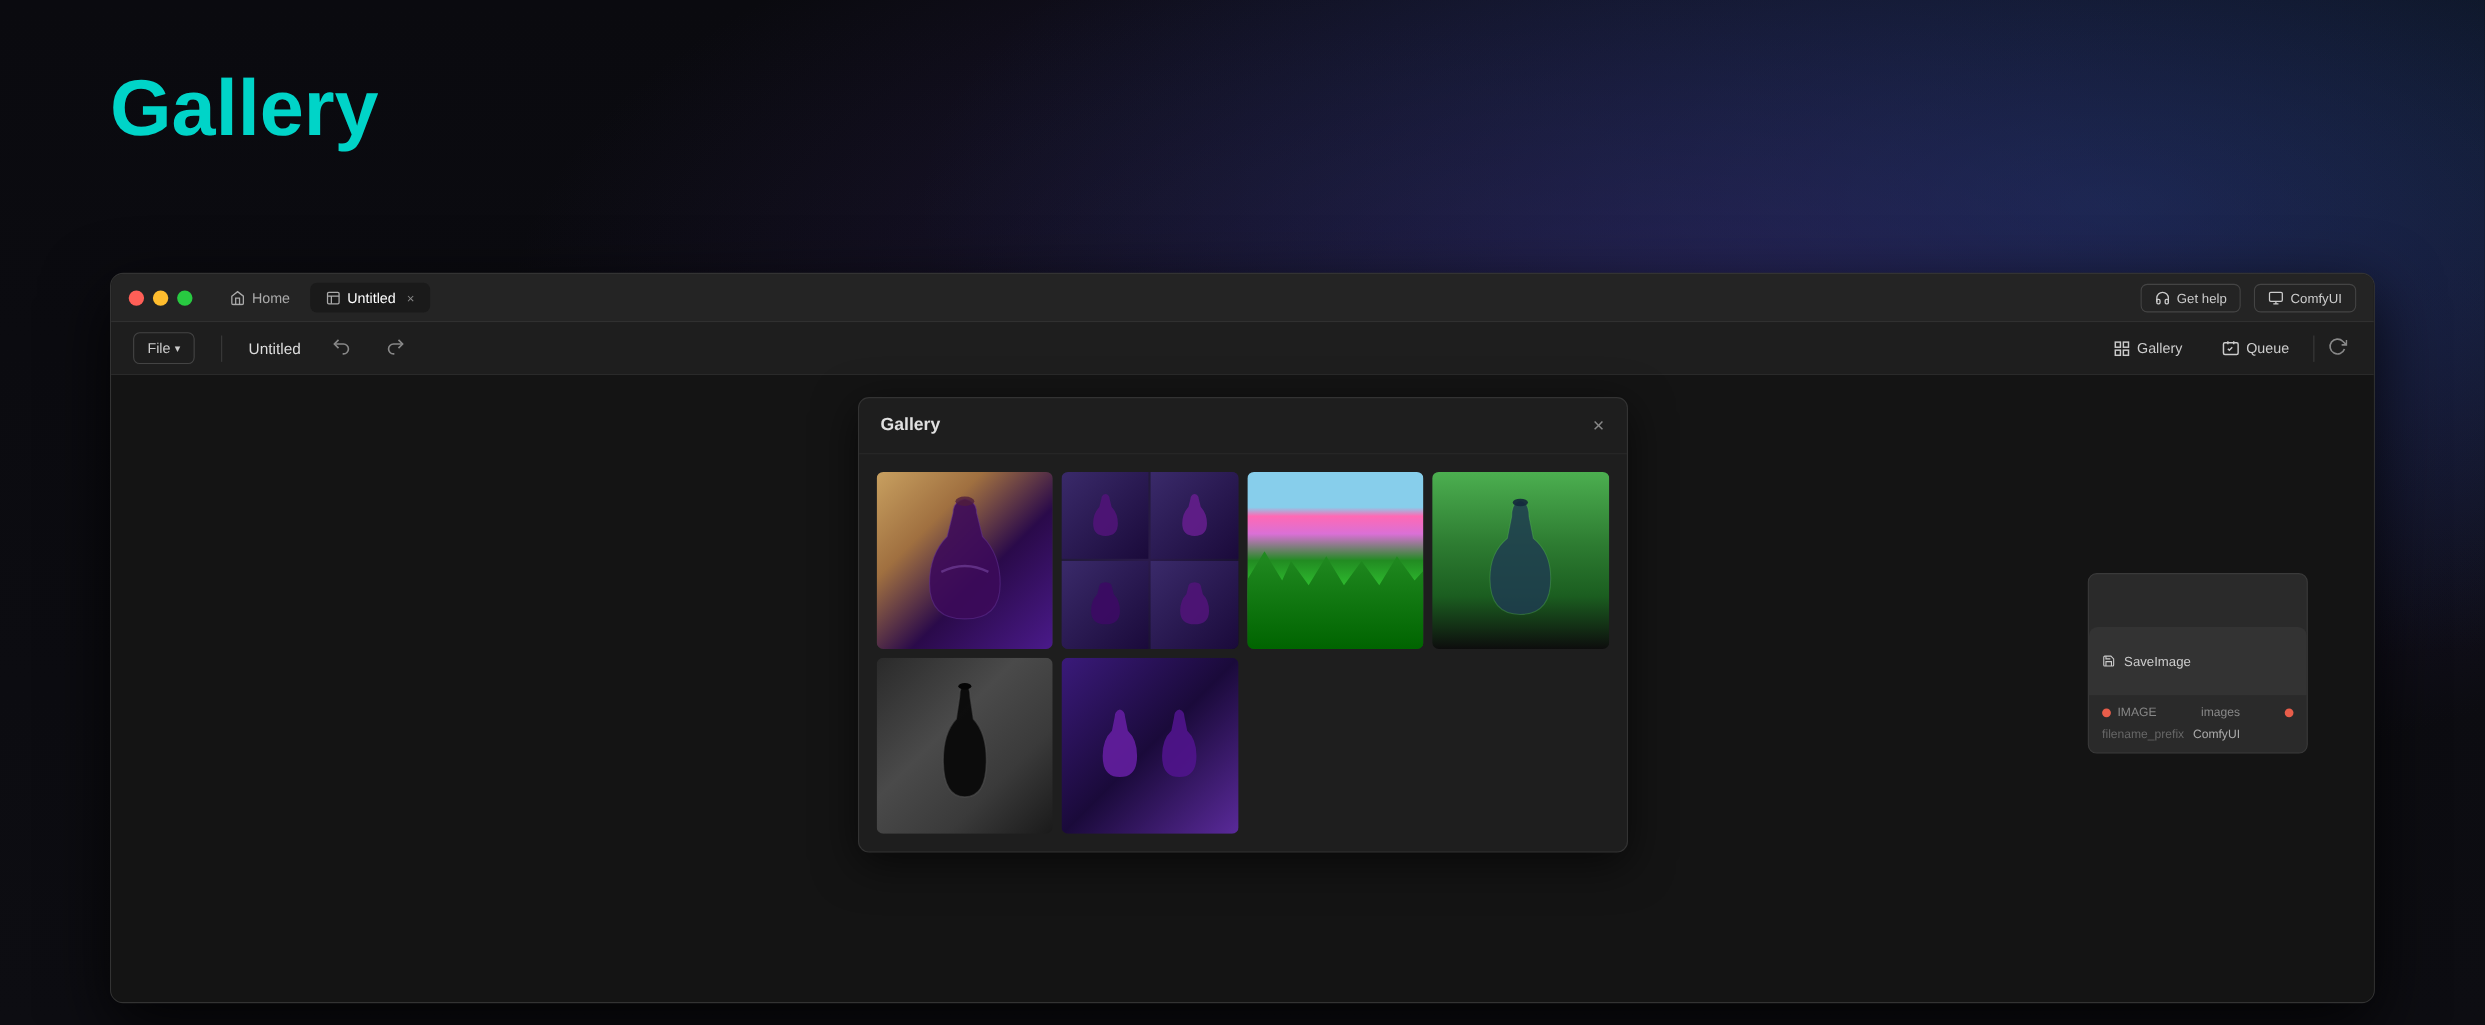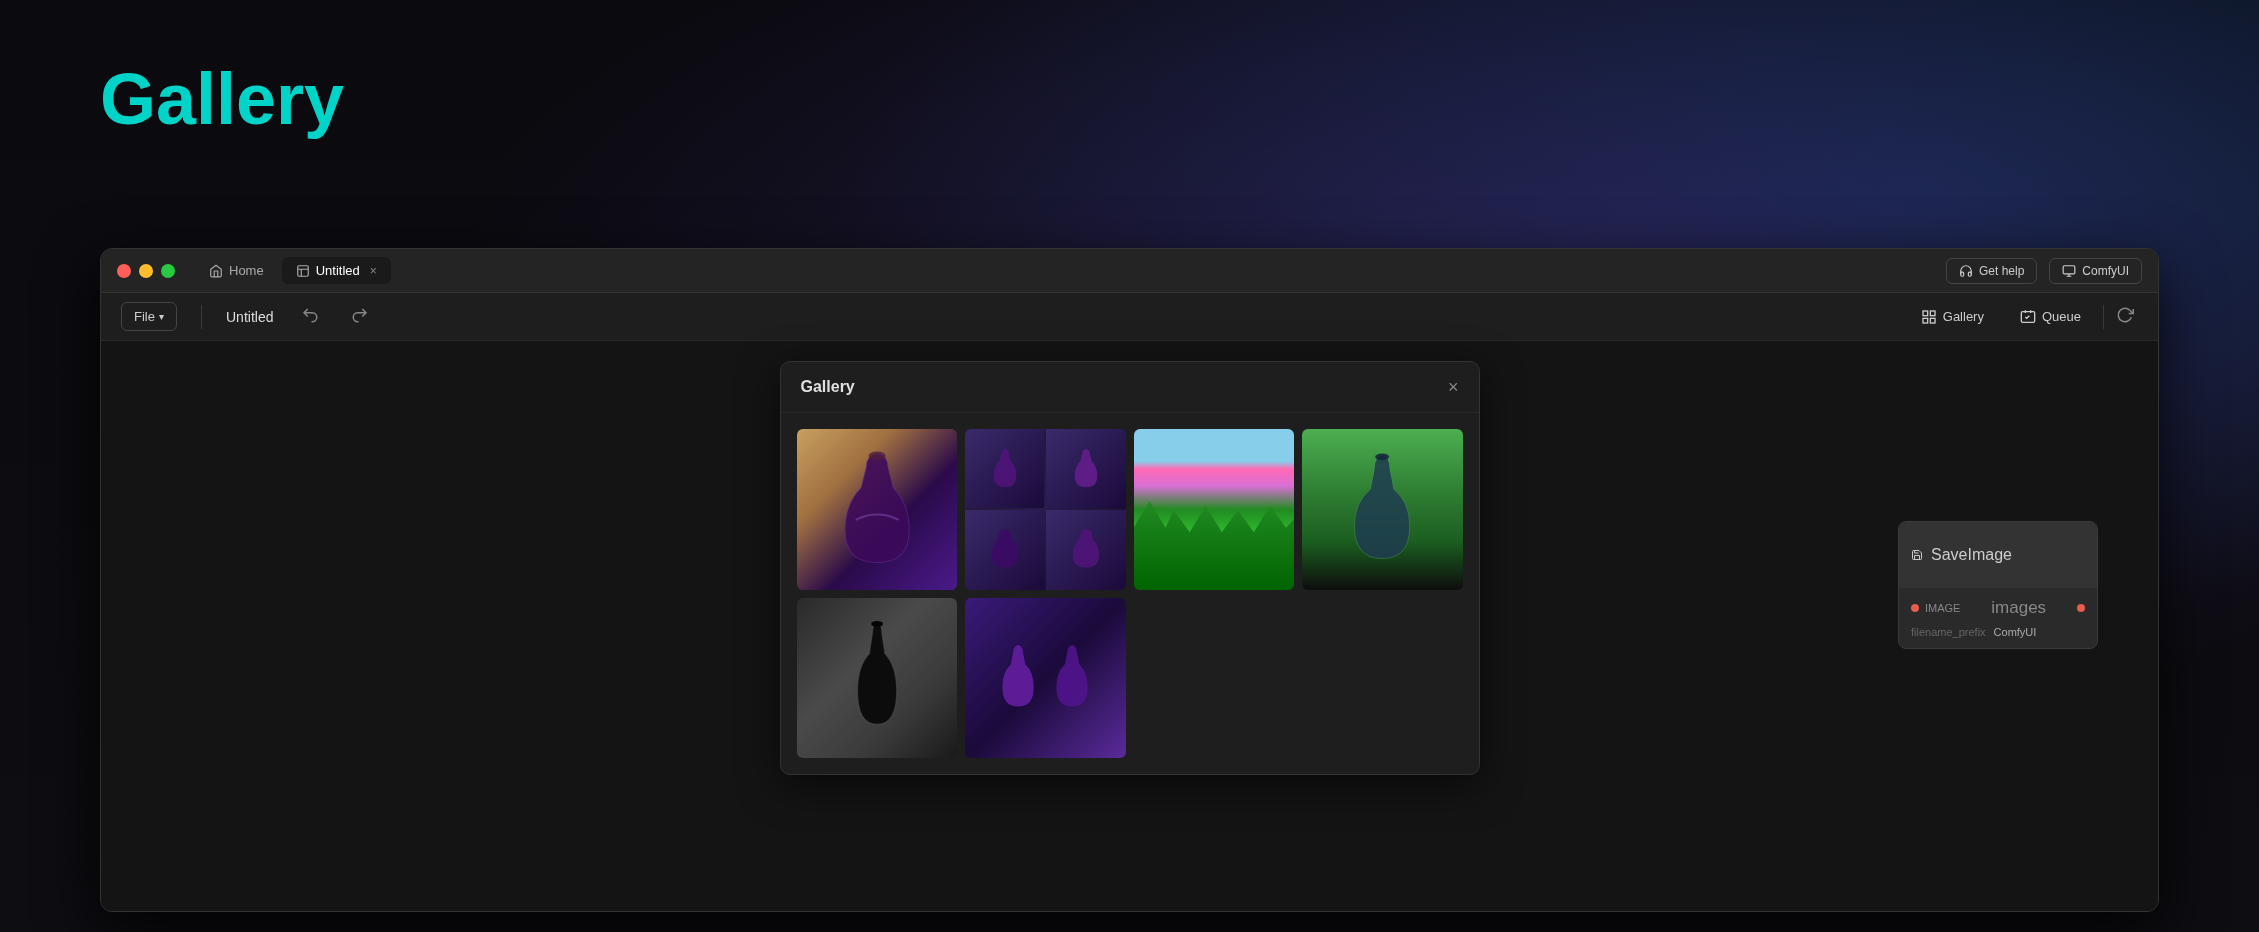--- a/index.html
+++ b/index.html
@@ -231,22 +231,23 @@
       z-index: 1;
     }
 
     .node-header {
       display: flex;
       align-items: center;
       gap: 8px;
       padding: 24px 12px;
       background: #333;
       border-radius: 8px 8px 0 0;
-      font-size: 16px;
+      font-size: 12px;
       color: #ccc;
+      margin-top: 48px;
     }
 
     .node-body {
       padding: 10px 12px;
     }
 
     .node-row {
       display: flex;
       align-items: center;
       gap: 6px;
@@ -479,21 +480,21 @@
           <path d="M19 21H5a2 2 0 0 1-2-2V5a2 2 0 0 1 2-2h11l5 5v11a2 2 0 0 1-2 2z"></path>
           <polyline points="17,21 17,13 7,13 7,21"></polyline>
           <polyline points="7,3 7,8 15,8"></polyline>
         </svg>
         <span>SaveImage</span>
       </div>
       <div class="node-body">
         <div class="node-row">
           <div class="node-dot"></div>
           <span>IMAGE</span>
-          <span style="margin-left:auto; color:#888; font-size:17px;">images</span>
+          <span style="margin-left:auto; color:#888; font-size:11px;">images</span>
           <div class="node-dot output"></div>
         </div>
         <div class="node-field">
           <span class="node-field-label">filename_prefix</span>
           <span class="node-field-value">ComfyUI</span>
         </div>
       </div>
     </div>
 
     <div class="gallery-modal">

